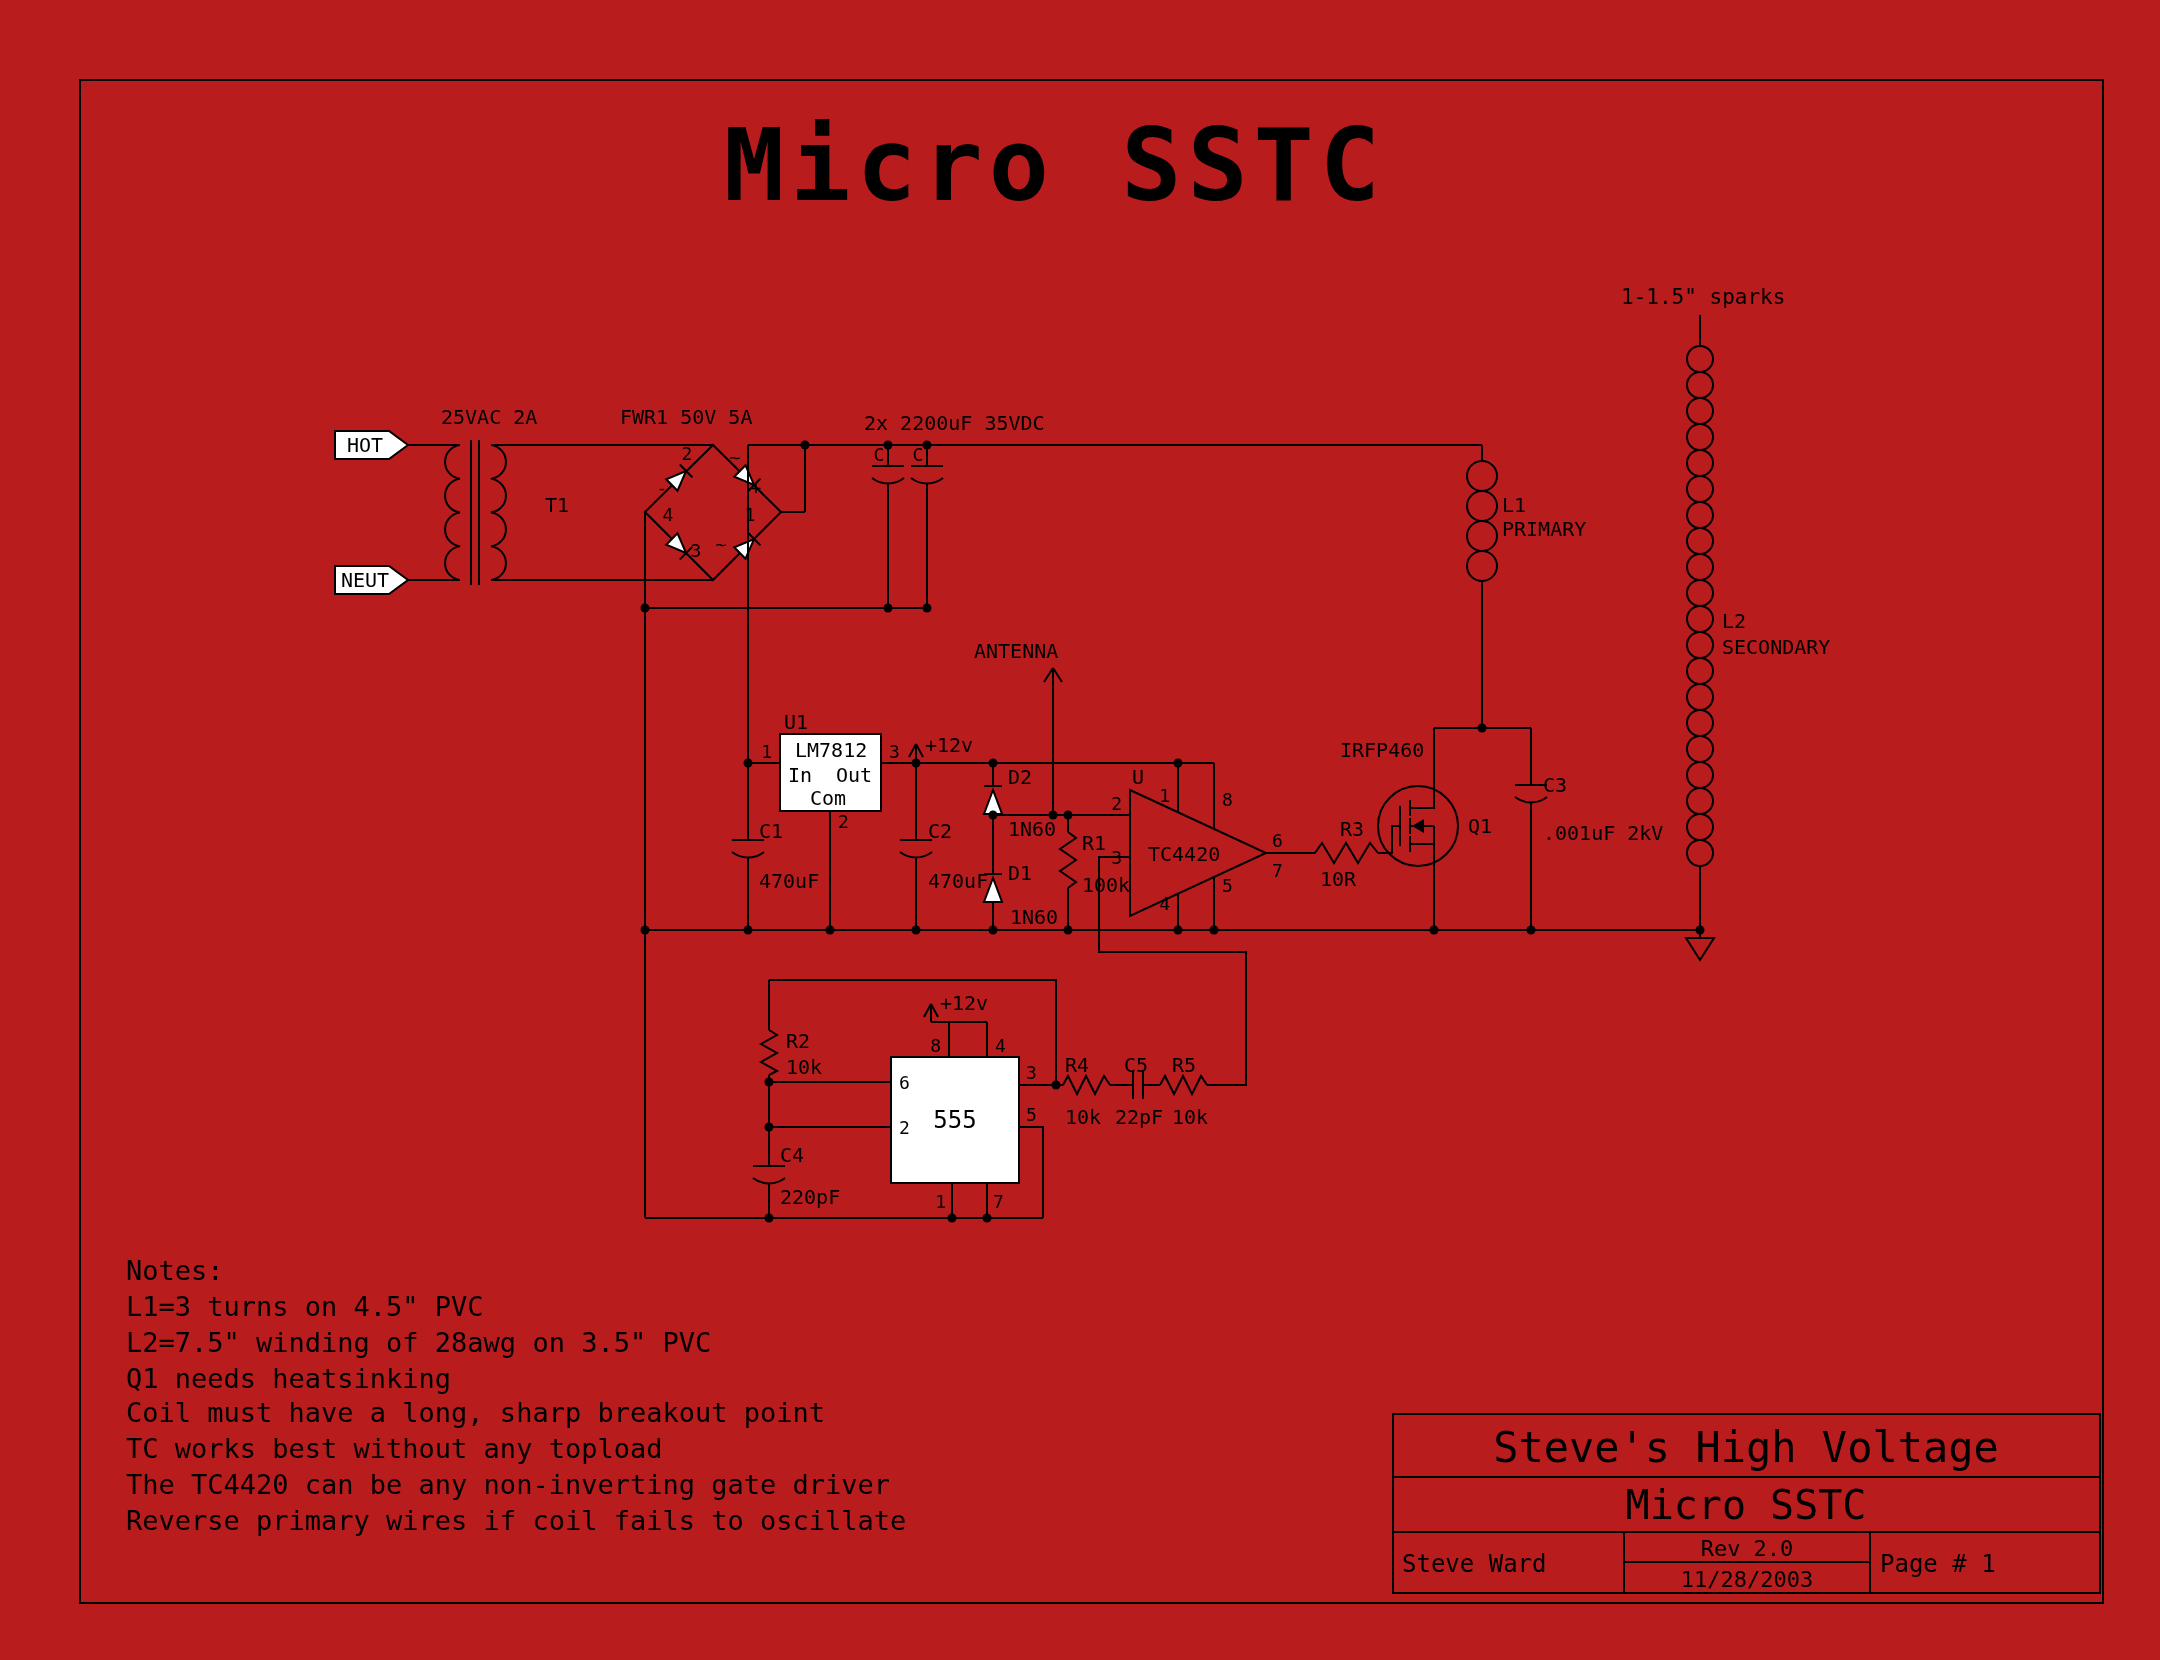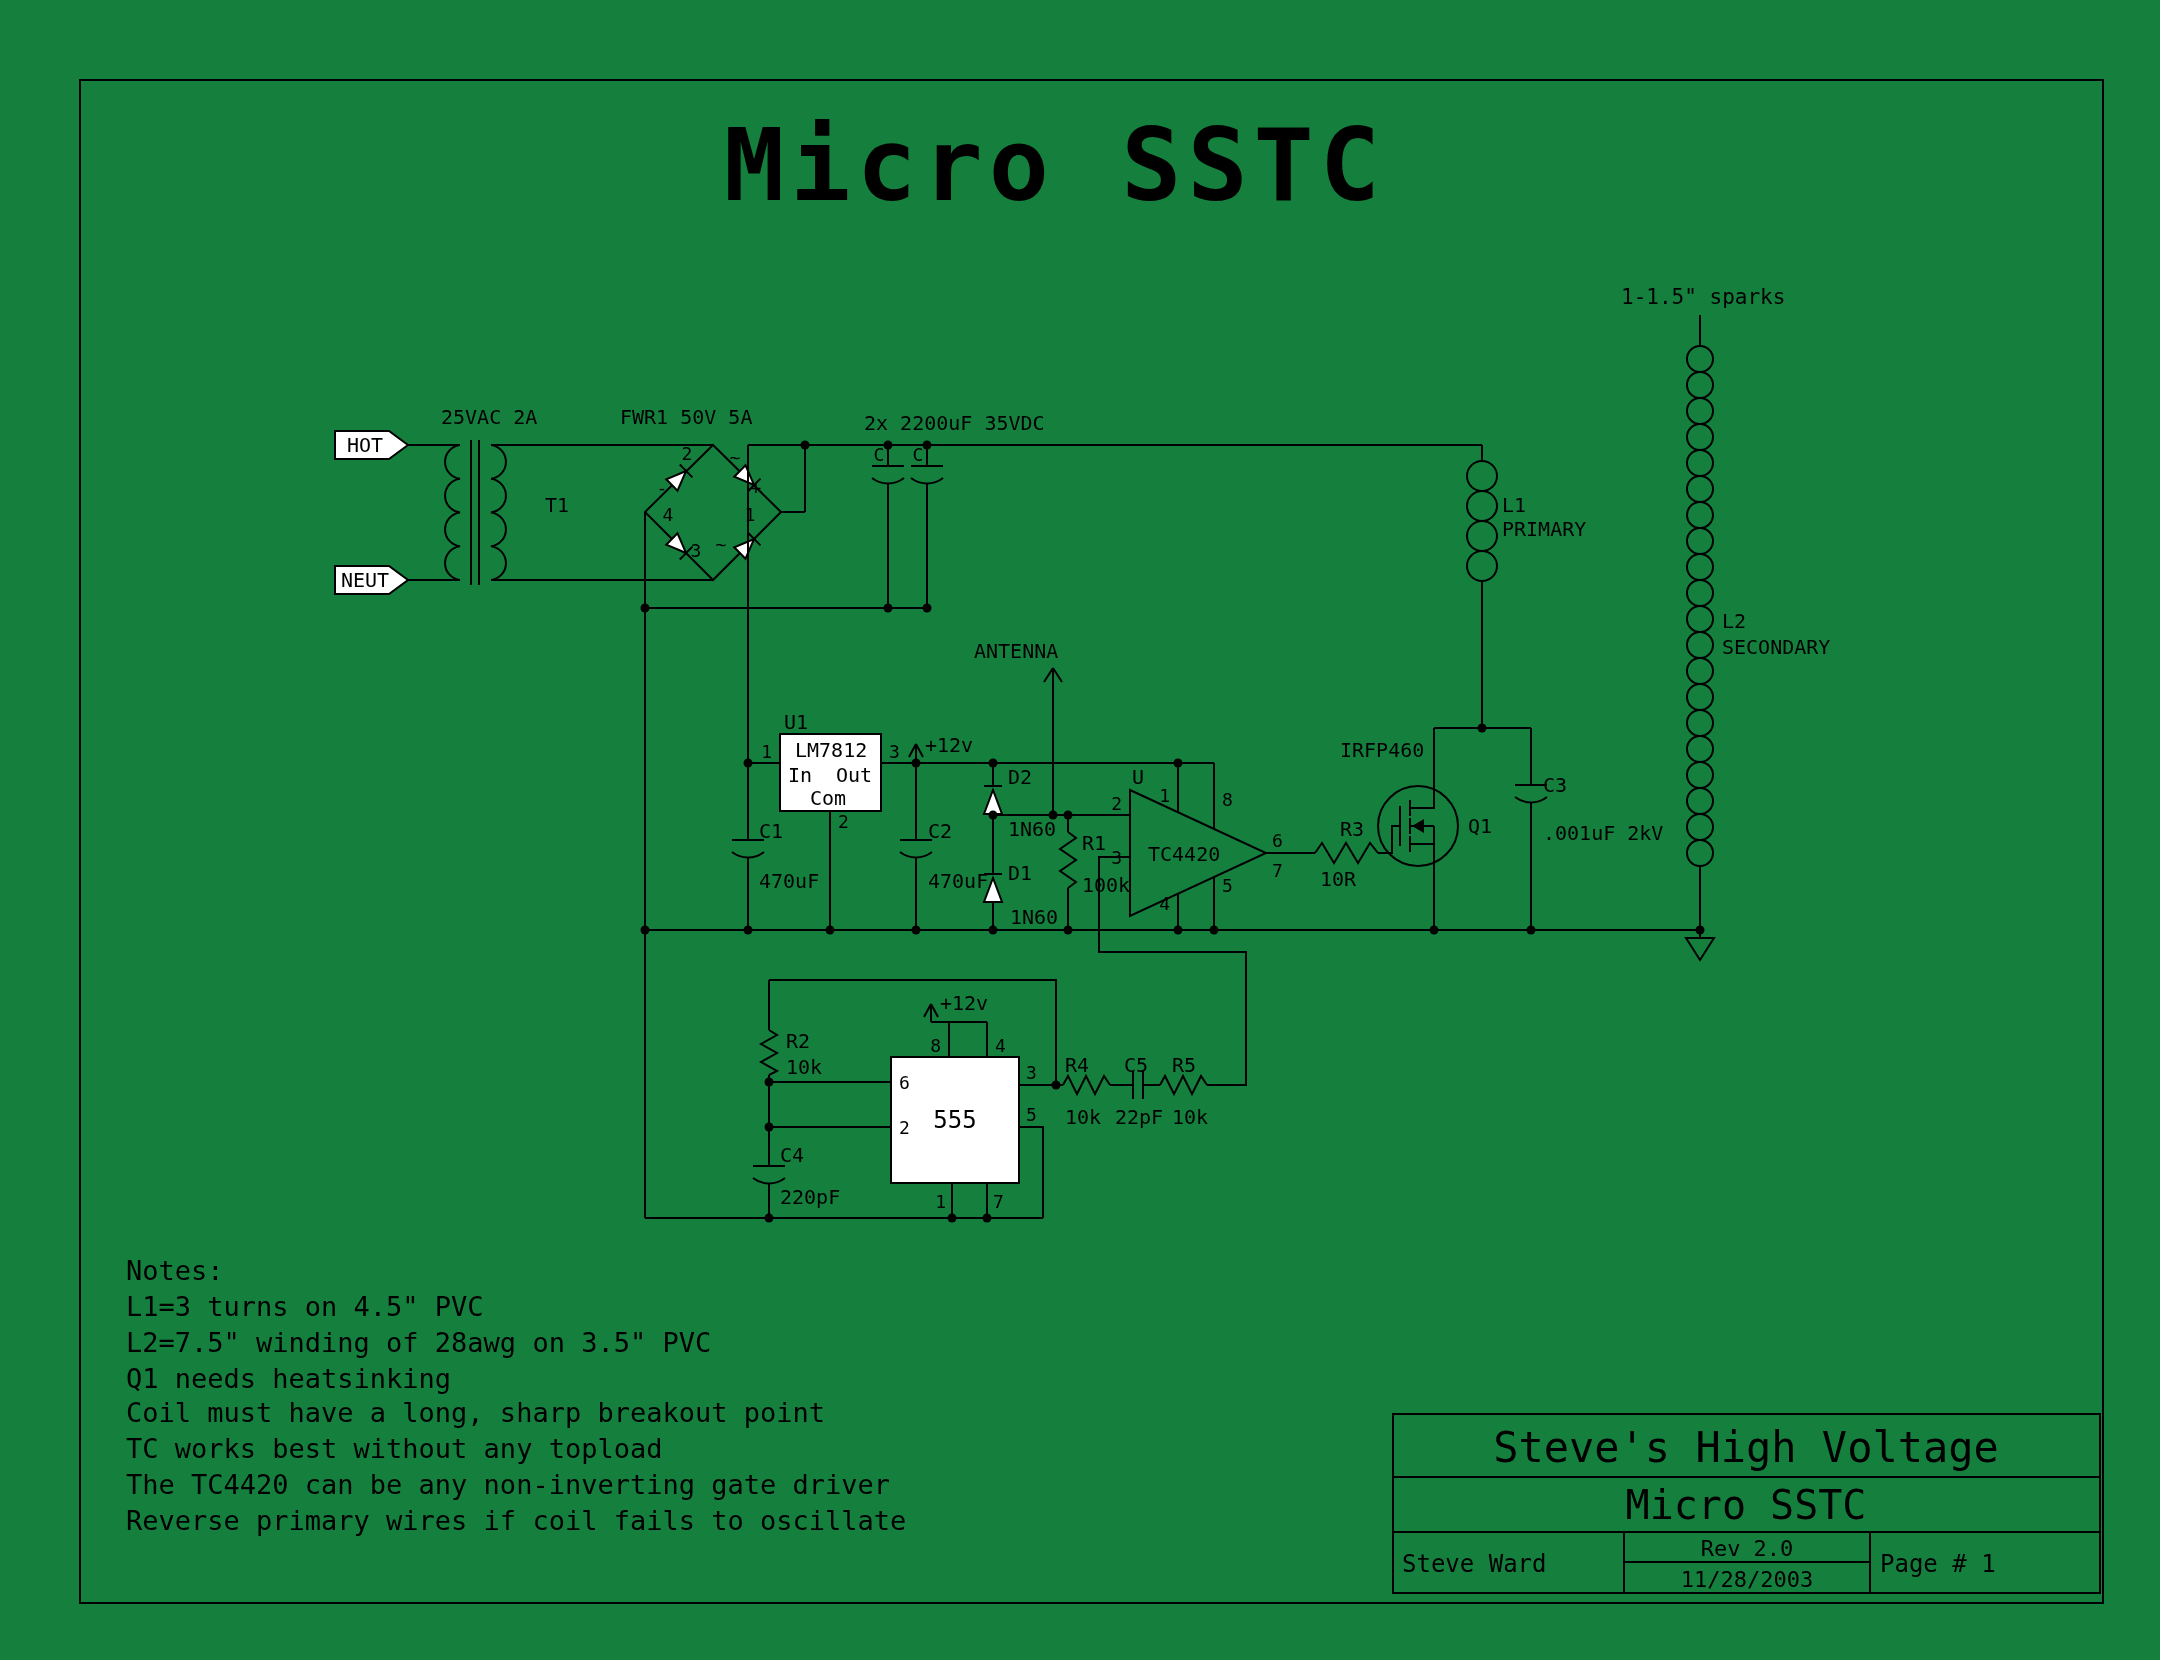--- a/index.html
+++ b/index.html
@@ -1,16 +1,16 @@
 <!DOCTYPE html>
 <html><head>
 <meta charset="utf-8">
 <style>
   html,body{margin:0;padding:0;background:#fff;}
-  .page{position:relative;width:2160px;height:1660px;background:#15803d;overflow:hidden;}
+  .page{position:relative;width:2160px;height:1660px;background:#b91c1c;overflow:hidden;}
   svg text{font-family:"DejaVu Sans Mono","Liberation Mono",monospace;fill:#000;}
   .w{stroke:#000;stroke-width:2;fill:none;}
   .comp{stroke:#000;stroke-width:2;fill:#fff;}
   .open{stroke:#000;stroke-width:2;fill:none;}
   .dot{fill:#000;stroke:none;}
   .t18{font-size:18px;}
   .t20{font-size:20px;}
   .t21{font-size:21px;}
   .t22{font-size:22px;}
   .t24{font-size:24px;}

